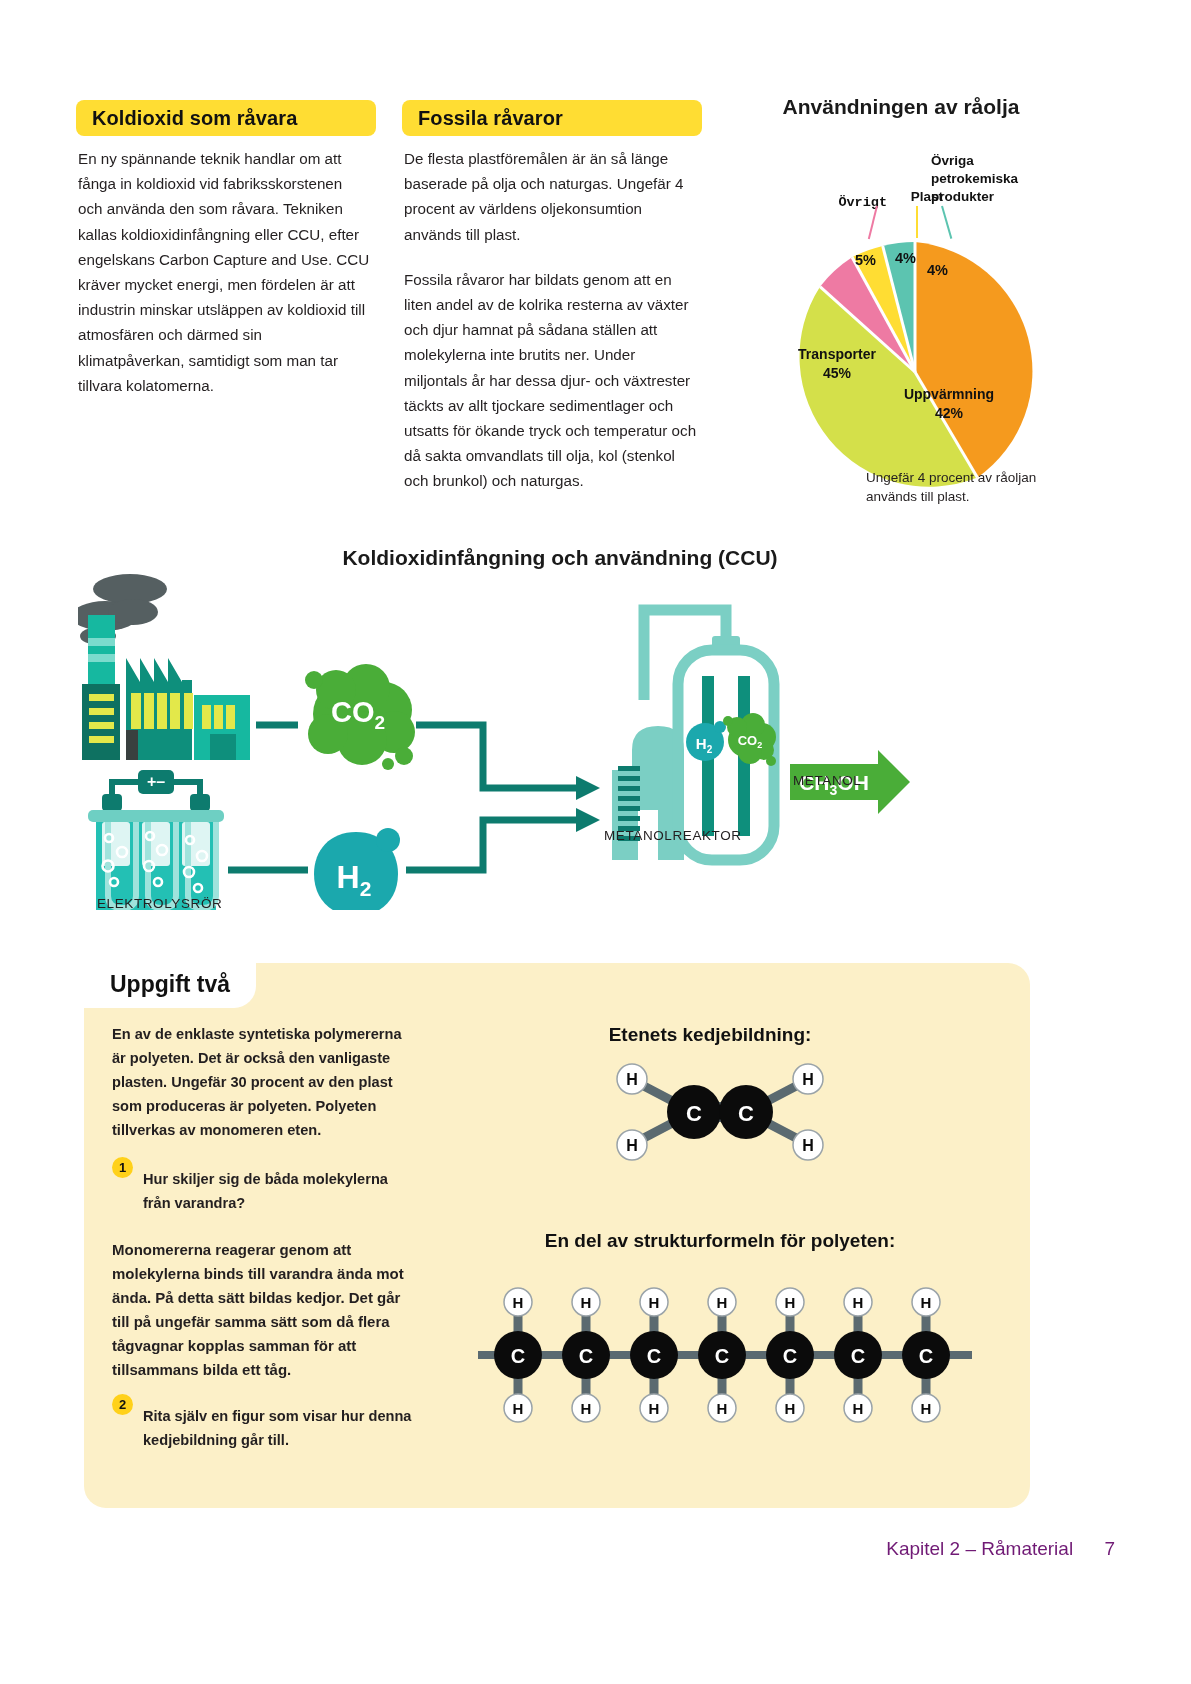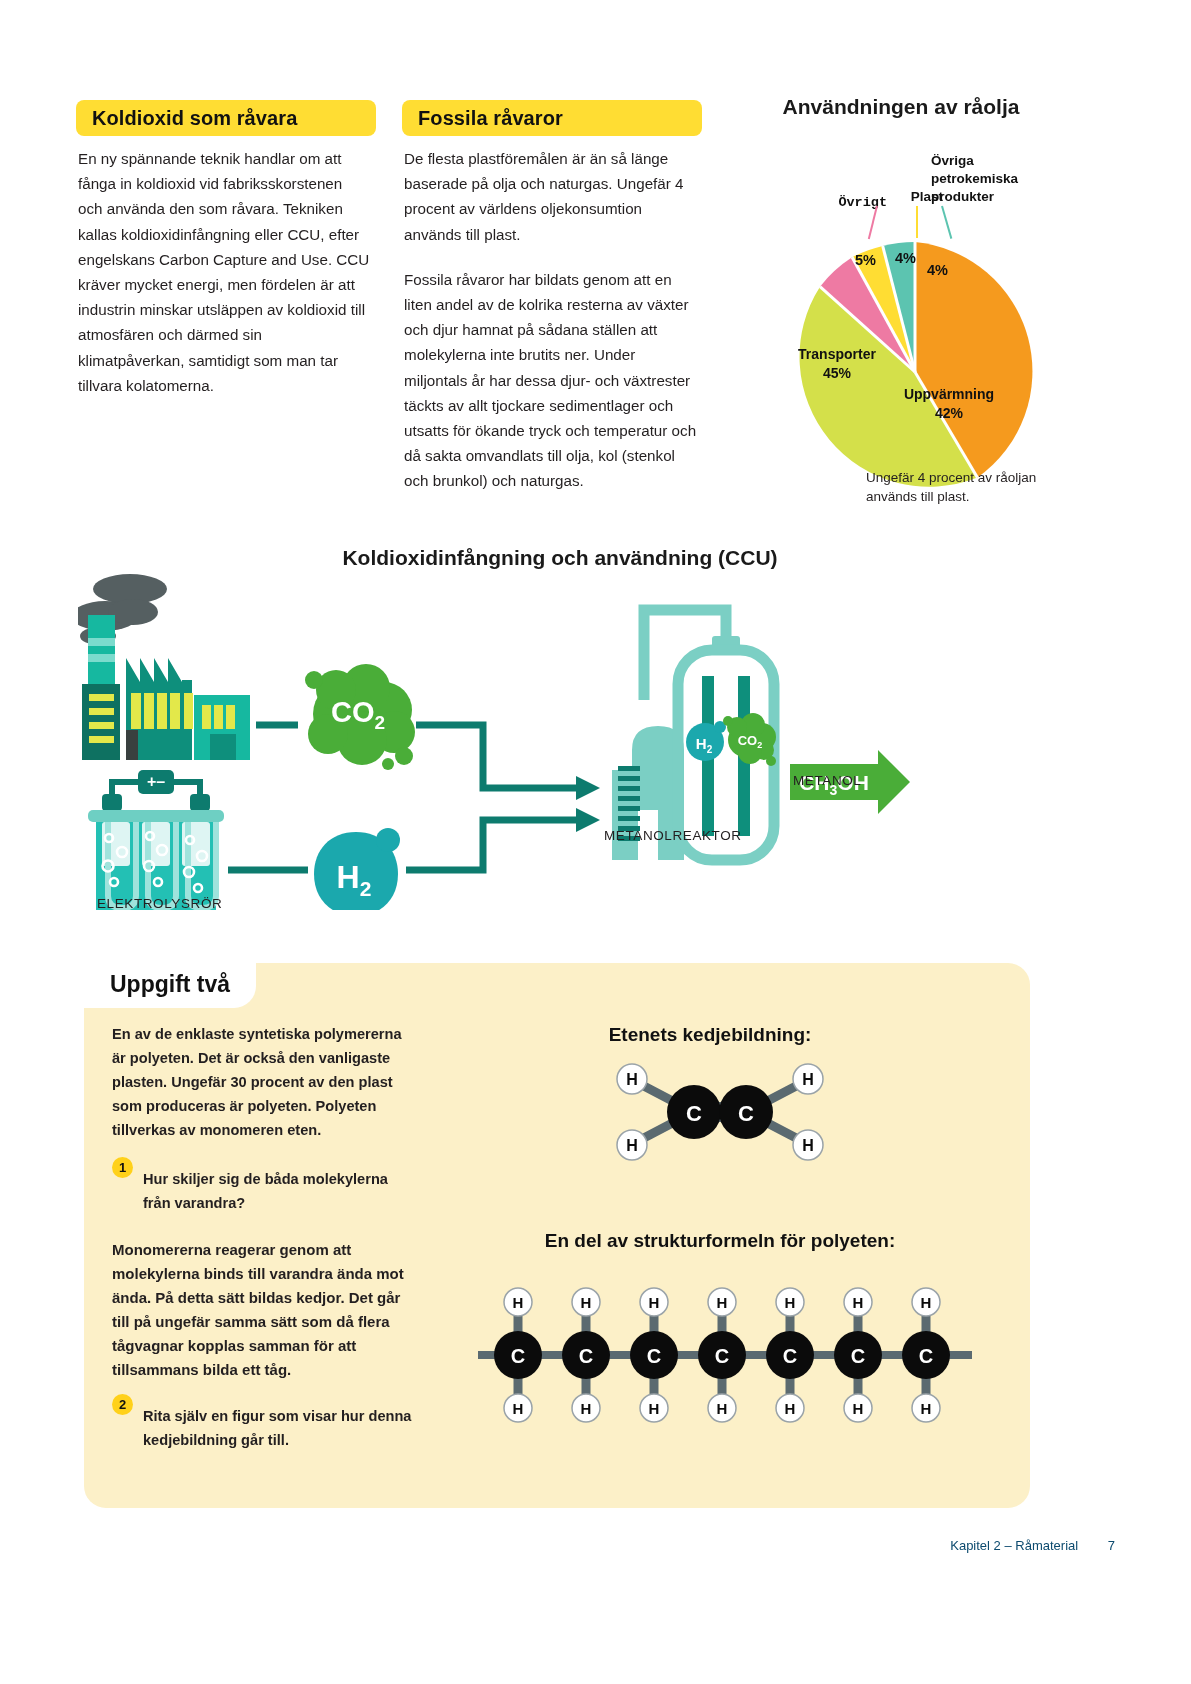--- a/index.html
+++ b/index.html
@@ -106,21 +106,21 @@
 
   .struct-title {
     position: absolute; font-size: 19px; font-weight: bold; text-align: center; color: #111;
   }
   #etene-title   { left: 500px; top: 1024px; width: 420px; }
   #polymer-title { left: 460px; top: 1230px; width: 520px; }
 
   
   #footer {
     position: absolute; left: 0; top: 1538px; width: 1115px;
-    text-align: right; font-size: 13px; color: #0c4a6e;
+    text-align: right; font-size: 19px; color: #701a75;
   }
   #footer .pg { display: inline-block; margin-left: 26px; font-weight: normal; }
   svg { display: block; }
 </style>
 </head>
 <body>
 
 <div class="page">
 
   <div class="pill" id="pill1">Koldioxid som råvara</div>

